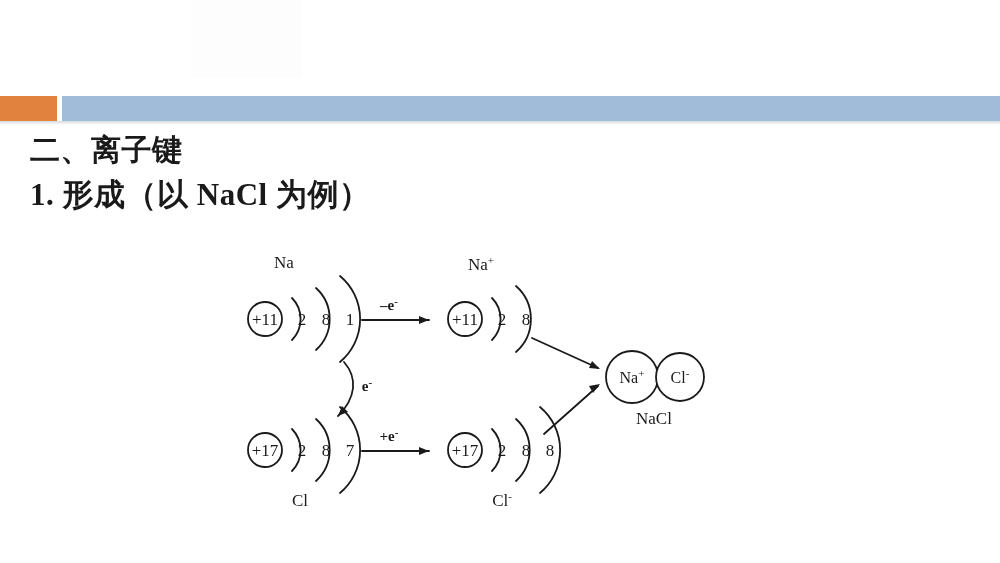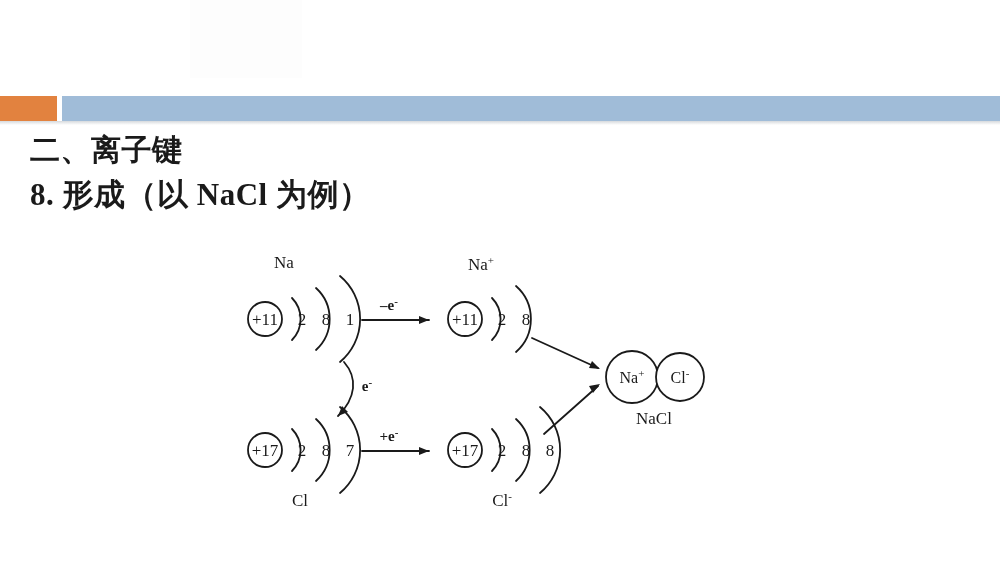--- a/index.html
+++ b/index.html
@@ -127,21 +127,21 @@
 <div id="slide">
 
   <div id="placeholder-box"></div>
 
   <div id="accent-block"></div>
   <div id="header-bar"></div>
   <div id="header-shadow"></div>
 
   <div class="heading" id="section-heading">二、离子键</div>
 
-  <div class="heading" id="sub-heading">8. 形成（以 NaCl 为例）</div>
+  <div class="heading" id="sub-heading">1. 形成（以 NaCl 为例）</div>
 
   <div id="diagram">
     <svg viewBox="0 0 490 285" xmlns="http://www.w3.org/2000/svg">
 
       <g>
         <text class="dg-text dg-atomlabel" x="50" y="30" text-anchor="middle">Na</text>
 
         <circle class="dg-circle" cx="31" cy="81" r="17"></circle>
         <text class="dg-text dg-charge" x="31" y="87" text-anchor="middle">+11</text>
 

